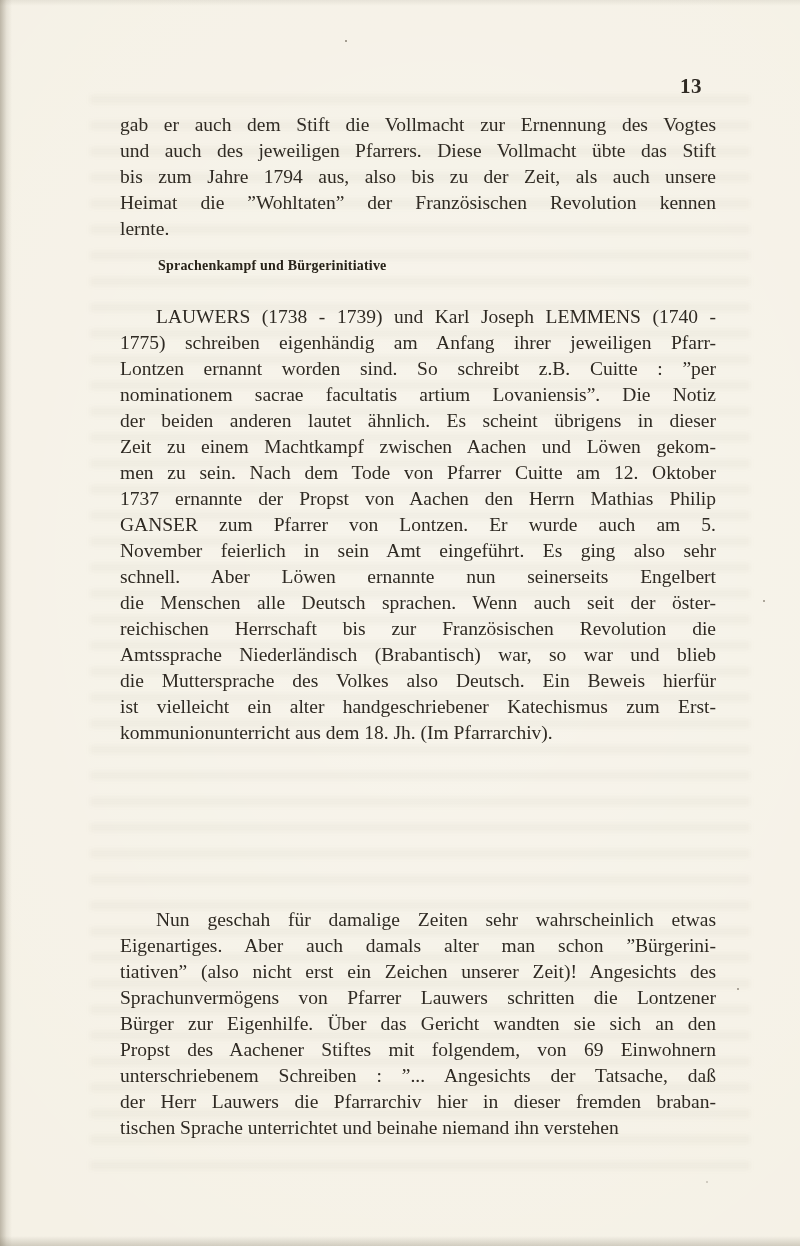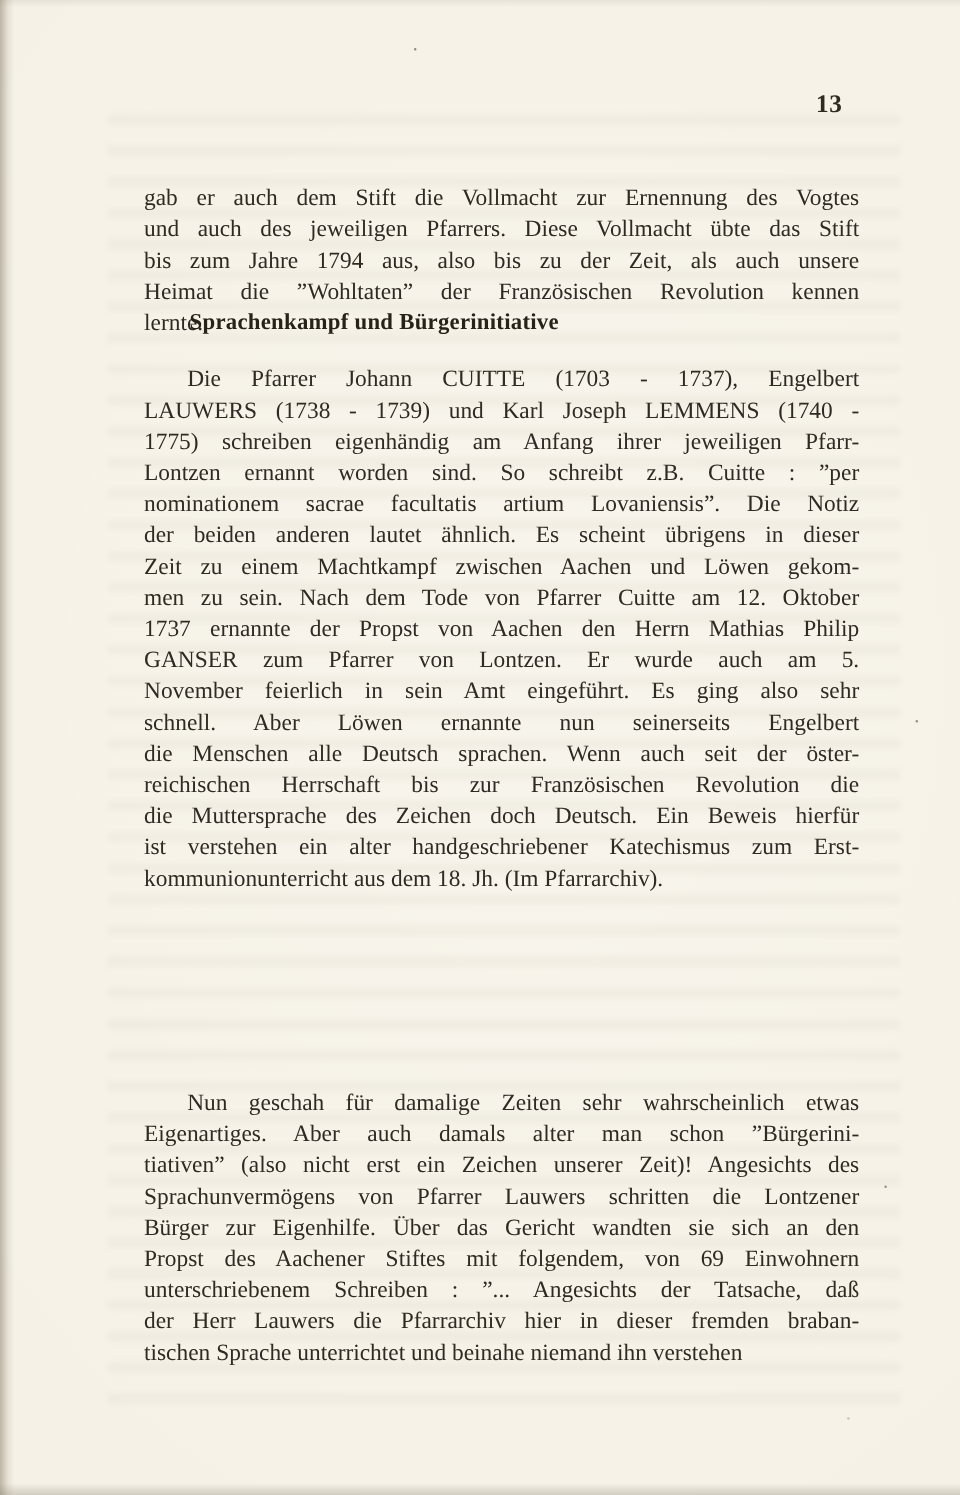--- a/index.html
+++ b/index.html
@@ -55,24 +55,24 @@
     font-size: 19.5px; line-height: 26px;
   }
   .para .line {
     text-align: justify;
     text-align-last: justify;
   }
   .para .line.last {
     text-align-last: left;
   }
   .para.indent .line:first-child { text-indent: 36px; }
-  .p1 { top: 112px; margin-top: 41px; }
+  .p1 { top: 112px; }
   .heading {
     position: absolute; left: 158px; top: 258px; margin: 0;
-    font-size: 19px; font-weight: bold; letter-spacing: 0.2px;
+    font-size: 14px; font-weight: bold; letter-spacing: 0.2px;
     color: #282319;
   }
   .p2 { top: 304px; }
   .p3 { top: 907px; }
   .speck {
     position: absolute; border-radius: 50%;
     background: rgba(70,60,45,0.55);
     width: 2px; height: 2px;
     pointer-events: none;
   }
@@ -92,36 +92,36 @@
       <div class="line">gab er auch dem Stift die Vollmacht zur Ernennung des Vogtes</div>
       <div class="line">und auch des jeweiligen Pfarrers. Diese Vollmacht übte das Stift</div>
       <div class="line">bis zum Jahre 1794 aus, also bis zu der Zeit, als auch unsere</div>
       <div class="line">Heimat die ”Wohltaten” der Französischen Revolution kennen</div>
       <div class="line last">lernte.</div>
     </div>
 
   <h2 class="heading">Sprachenkampf und Bürgerinitiative</h2>
 
   <div class="para p2 indent">
-      <div class="line">Die Pfarrer Johann CUITTE (1703 - 1737), Engelbert</div>
       <div class="line">LAUWERS (1738 - 1739) und Karl Joseph LEMMENS (1740 -</div>
       <div class="line">1775) schreiben eigenhändig am Anfang ihrer jeweiligen Pfarr-</div>
       <div class="line">Lontzen ernannt worden sind. So schreibt z.B. Cuitte : ”per</div>
       <div class="line">nominationem sacrae facultatis artium Lovaniensis”. Die Notiz</div>
       <div class="line">der beiden anderen lautet ähnlich. Es scheint übrigens in dieser</div>
       <div class="line">Zeit zu einem Machtkampf zwischen Aachen und Löwen gekom-</div>
       <div class="line">men zu sein. Nach dem Tode von Pfarrer Cuitte am 12. Oktober</div>
       <div class="line">1737 ernannte der Propst von Aachen den Herrn Mathias Philip</div>
       <div class="line">GANSER zum Pfarrer von Lontzen. Er wurde auch am 5.</div>
       <div class="line">November feierlich in sein Amt eingeführt. Es ging also sehr</div>
       <div class="line">schnell. Aber Löwen ernannte nun seinerseits Engelbert</div>
       <div class="line">die Menschen alle Deutsch sprachen. Wenn auch seit der öster-</div>
       <div class="line">reichischen Herrschaft bis zur Französischen Revolution die</div>
-      <div class="line">die Muttersprache des Zeichen doch Deutsch. Ein Beweis hierfür</div>
-      <div class="line">ist verstehen ein alter handgeschriebener Katechismus zum Erst-</div>
+      <div class="line">Amtssprache Niederländisch (Brabantisch) war, so war und blieb</div>
+      <div class="line">die Muttersprache des Volkes also Deutsch. Ein Beweis hierfür</div>
+      <div class="line">ist vielleicht ein alter handgeschriebener Katechismus zum Erst-</div>
       <div class="line last">kommunionunterricht aus dem 18. Jh. (Im Pfarrarchiv).</div>
     </div>
 
   <div class="para p3 indent">
       <div class="line">Nun geschah für damalige Zeiten sehr wahrscheinlich etwas</div>
       <div class="line">Eigenartiges. Aber auch damals alter man schon ”Bürgerini-</div>
       <div class="line">tiativen” (also nicht erst ein Zeichen unserer Zeit)! Angesichts des</div>
       <div class="line">Sprachunvermögens von Pfarrer Lauwers schritten die Lontzener</div>
       <div class="line">Bürger zur Eigenhilfe. Über das Gericht wandten sie sich an den</div>
       <div class="line">Propst des Aachener Stiftes mit folgendem, von 69 Einwohnern</div>

